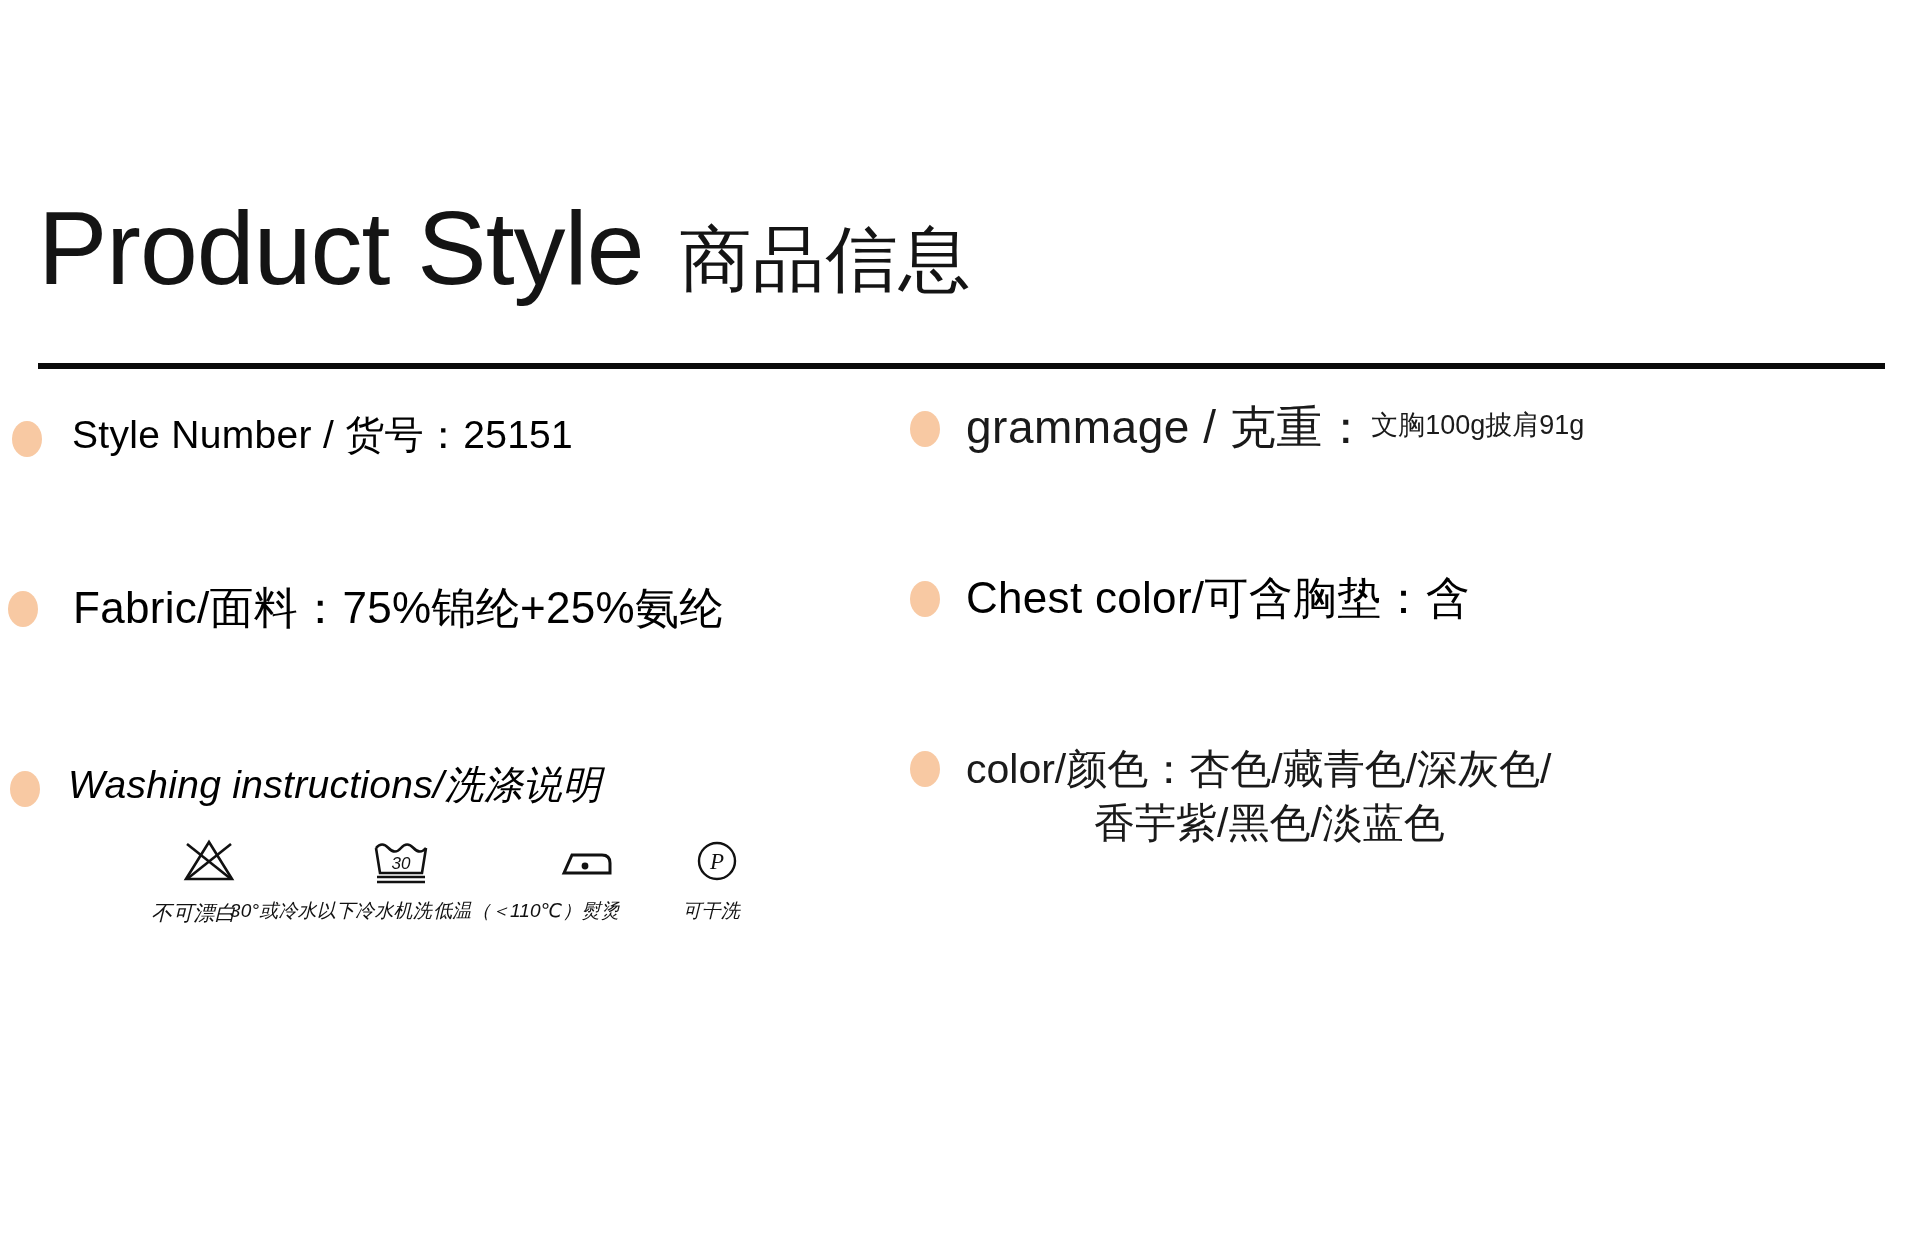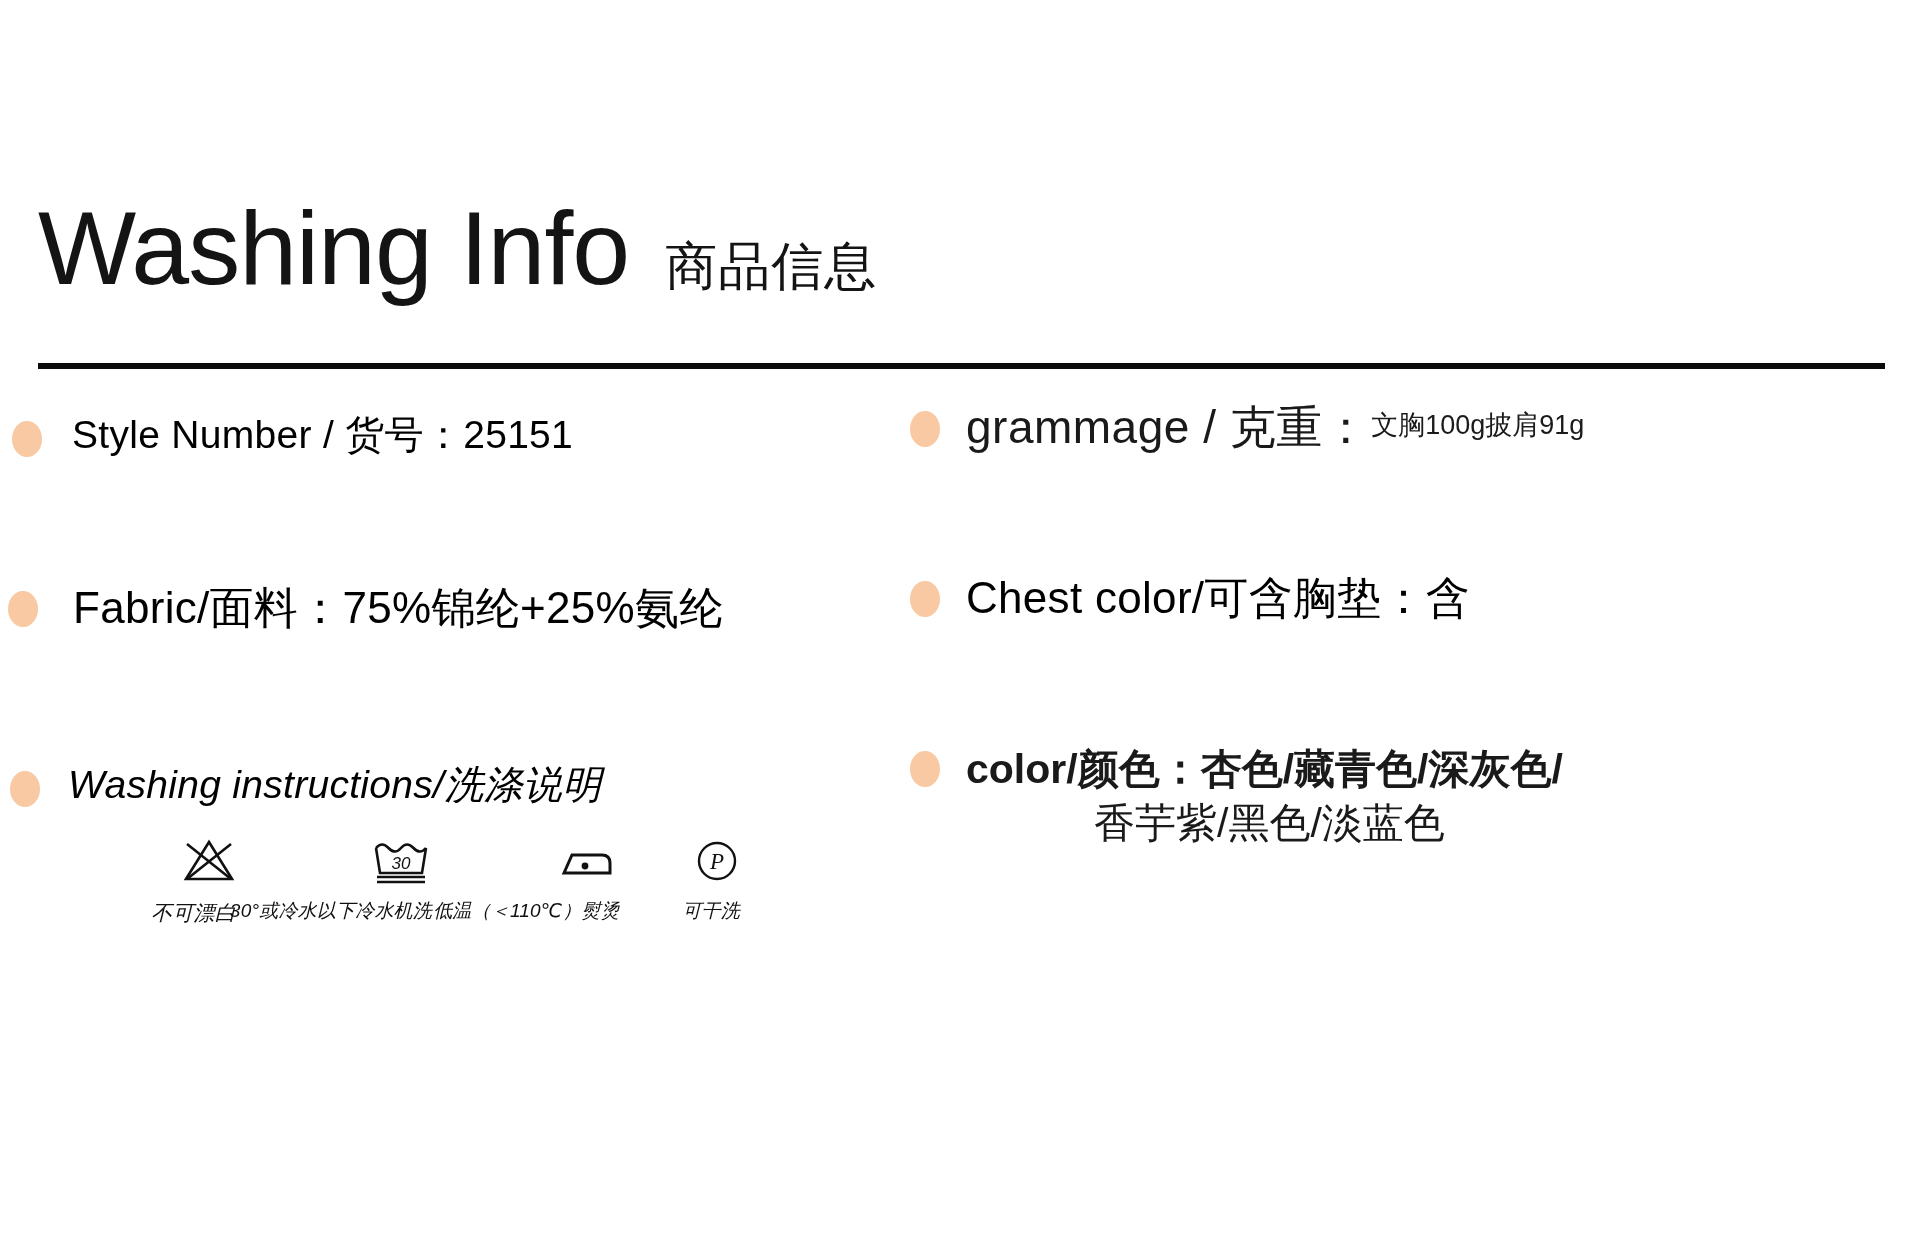--- a/index.html
+++ b/index.html
@@ -33,21 +33,21 @@
     white-space: nowrap;
   }
   .title-en {
     font-size: 104px;
     font-weight: 400;
     letter-spacing: -1px;
     line-height: 1;
     color: #141414;
   }
   .title-cn {
-    font-size: 52px;
+    font-size: 72px;
     font-weight: 400;
     line-height: 1;
     margin-left: 36px;
     color: #141414;
     letter-spacing: 1px;
   }
 
   .divider {
     position: absolute;
     left: 38px;
@@ -125,21 +125,20 @@
   }
 
   .color-lines {
     display: flex;
     flex-direction: column;
   }
   .color-lines .line-1 {
     font-size: 41px;
     line-height: 1.32;
     white-space: nowrap;
-    font-weight: bold;
   }
   .color-lines .line-2 {
     font-size: 41px;
     line-height: 1.32;
     white-space: nowrap;
     padding-left: 128px;
   }
 
   
   .r-style   { position: absolute; left: 12px; top: 0px; }
@@ -188,21 +187,21 @@
     letter-spacing: 0.2px;
   }
   .care-item.i0 .care-caption { font-size: 21px; }
 </style>
 </head>
 <body>
 
 <div class="page">
 
   <div class="header">
-    <div class="title-en">Washing Info</div>
+    <div class="title-en">Product Style</div>
     <div class="title-cn">商品信息</div>
   </div>
   <div class="divider"></div>
 
   <div class="col-left">
 
     <div class="row r-style">
       <div class="bullet" style="background: rgb(248, 201, 163);"></div>
       <div class="row-body">
         <div class="line">Style Number / 货号：25151</div>

